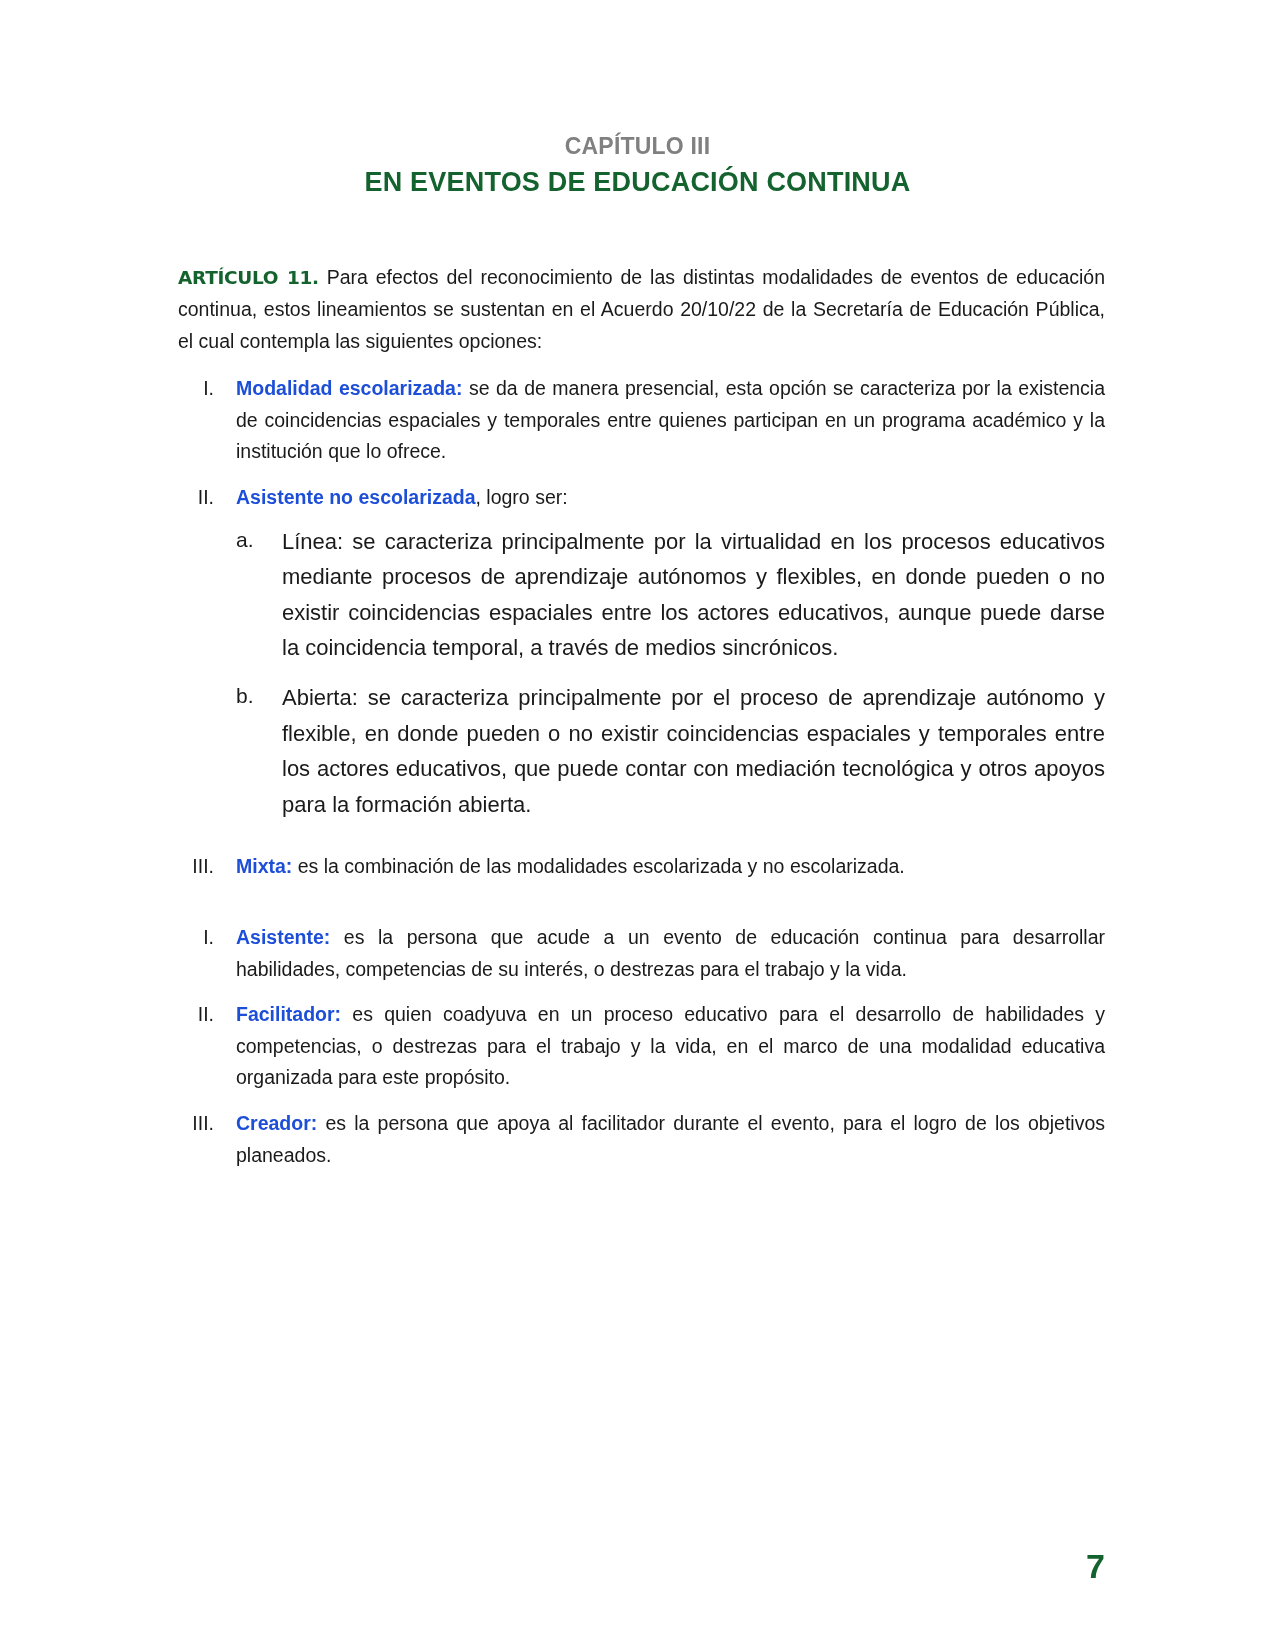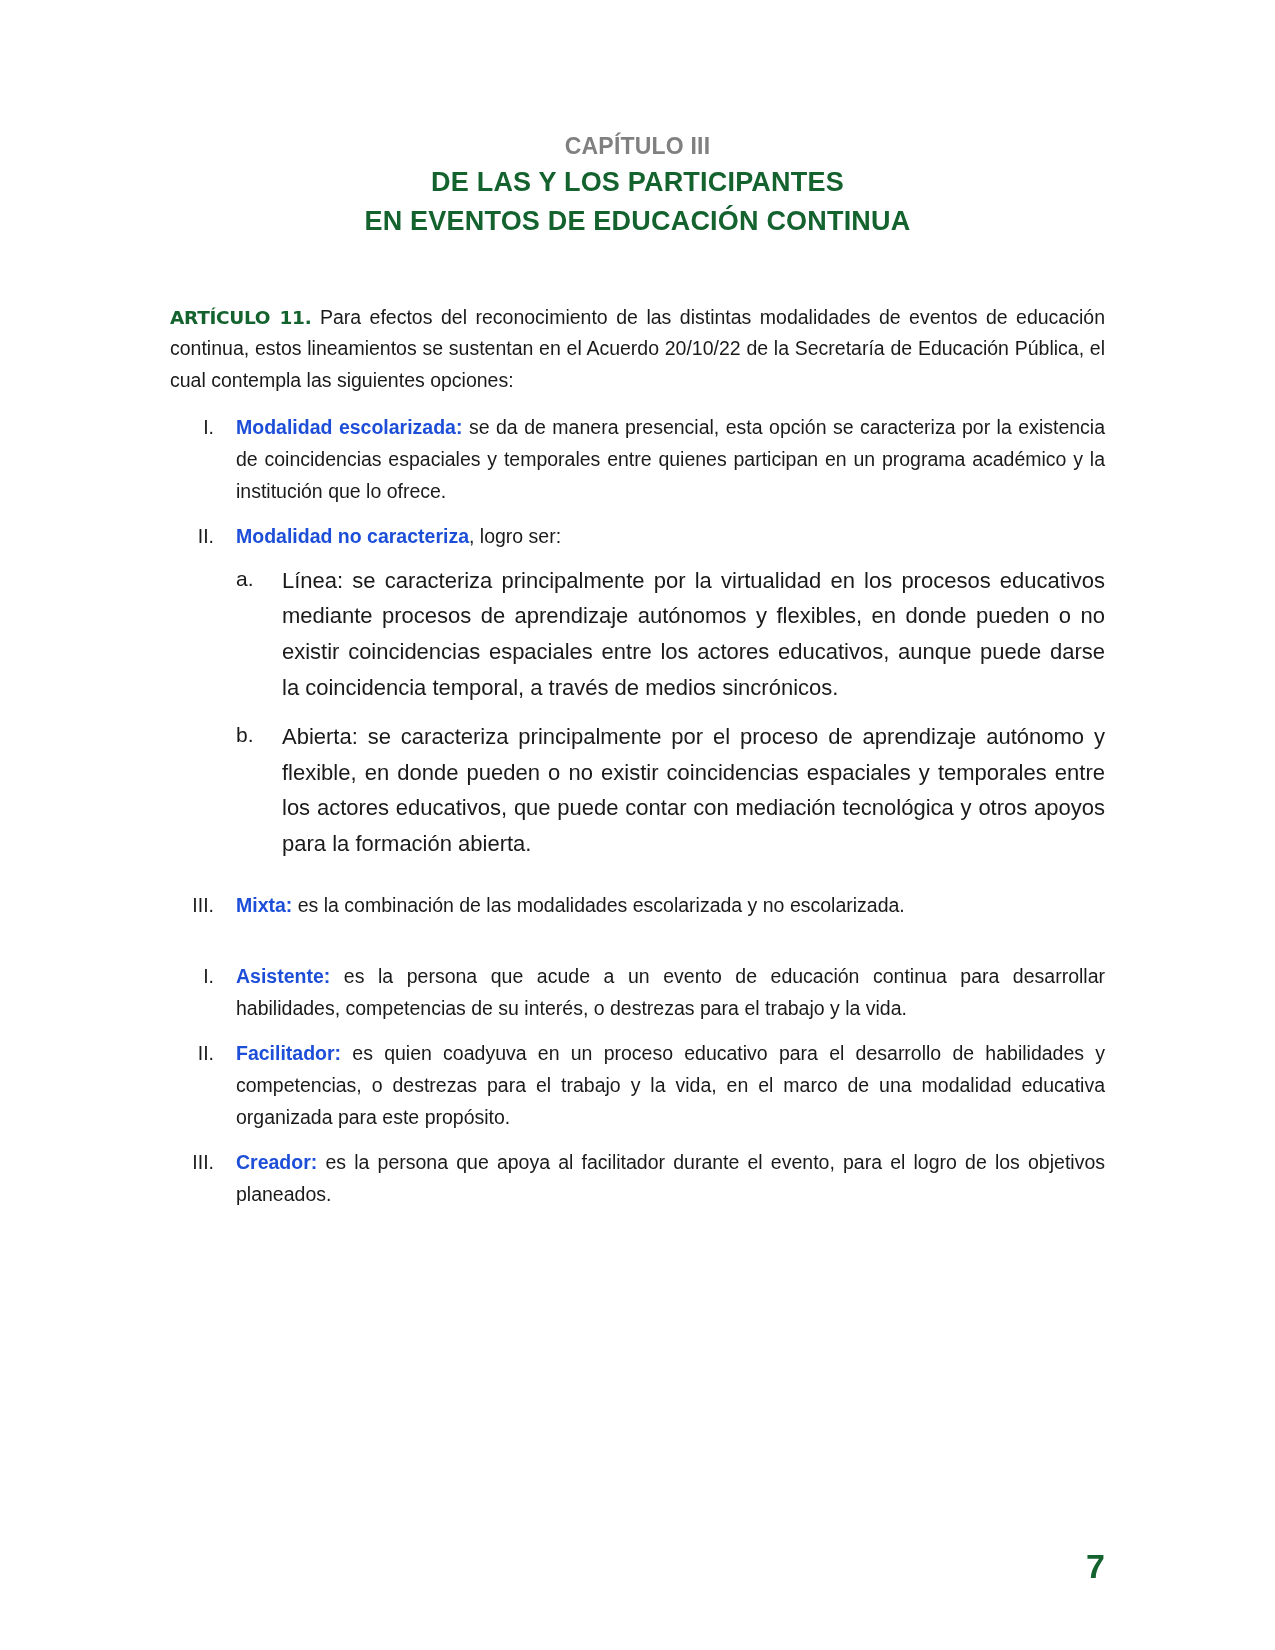--- a/index.html
+++ b/index.html
@@ -32,21 +32,21 @@
     font-size: 27px;
     font-weight: bold;
     color: #14632f;
     line-height: 1.45;
     letter-spacing: 0.2px;
   }
   .body-par {
     font-size: 19.5px;
     line-height: 1.62;
     text-align: justify;
-    margin: 0 0 16px 0;
+    margin: 0 0 16px 8px;
     color: #1a1a1a;
   }
   .art-label {
     color: #14632f;
     font-weight: bold;
     font-family: "DejaVu Sans", sans-serif;
     font-size: 18.5px;
     letter-spacing: -0.3px;
   }
   .green-bold {
@@ -115,37 +115,36 @@
     font-family: "Liberation Sans", sans-serif;
   }
 </style>
 </head>
 <body>
 
 <div class="page">
 
   <div class="chapter-head">
     <div class="chapter-label">CAPÍTULO III</div>
-    <div class="chapter-title">DE LAS Y LOS PARTICIPANTES</div>
     <div class="chapter-title">EN EVENTOS DE EDUCACIÓN CONTINUA</div>
   </div>
 
   <p class="body-par">
     <span class="art-label">ARTÍCULO 11.</span><span> Para efectos del reconocimiento de las distintas modalidades de eventos de educación continua, estos lineamientos se sustentan en el Acuerdo 20/10/22 de la Secretaría de Educación Pública, el cual contempla las siguientes opciones:</span>
   </p>
 
   <ol class="level1 indent-1">
     <li>
       <span class="marker">I.</span>
       <span class="content"><span class="green-bold">Modalidad escolarizada:</span><span> se da de manera presencial, esta opción se caracteriza por la existencia de coincidencias espaciales y temporales entre quienes participan en un programa académico y la institución que lo ofrece.</span></span>
     </li>
     <li>
       <span class="marker">II.</span>
       <span class="content">
-        <span class="green-bold">Modalidad no caracteriza</span><span>, logro ser:</span>
+        <span class="green-bold">Asistente no escolarizada</span><span>, logro ser:</span>
         <ol class="level2">
           <li>
             <span class="marker">a.</span>
             <span class="content">Línea: se caracteriza principalmente por la virtualidad en los procesos educativos mediante procesos de aprendizaje autónomos y flexibles, en donde pueden o no existir coincidencias espaciales entre los actores educativos, aunque puede darse la coincidencia temporal, a través de medios sincrónicos.</span>
           </li>
           <li>
             <span class="marker">b.</span>
             <span class="content">Abierta: se caracteriza principalmente por el proceso de aprendizaje autónomo y flexible, en donde pueden o no existir coincidencias espaciales y temporales entre los actores educativos, que puede contar con mediación tecnológica y otros apoyos para la formación abierta.</span>
           </li>
         </ol>

